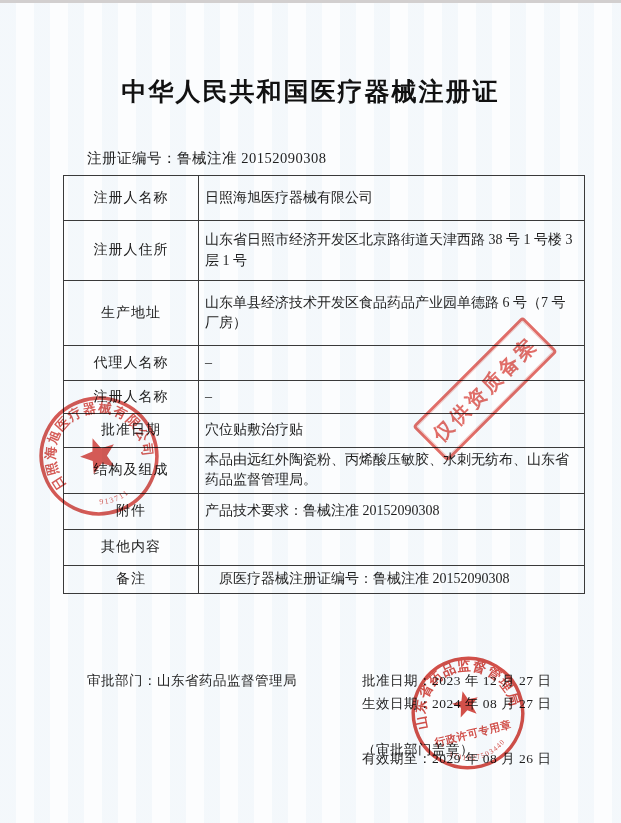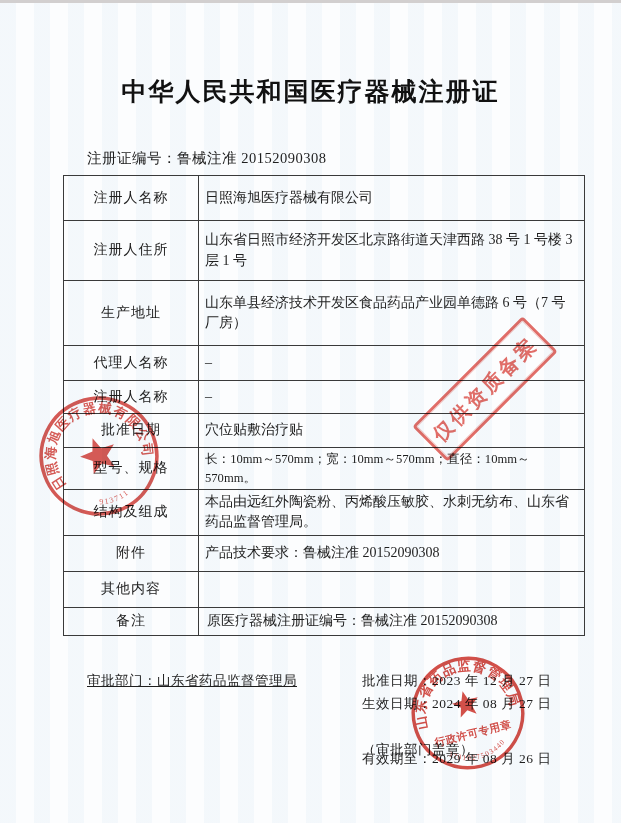--- a/index.html
+++ b/index.html
@@ -27,23 +27,23 @@
   }
   table.reg td{
     border:1.2px solid #3a3a3a;
     font-size:14px;line-height:1.45;
     padding:2px 6px;vertical-align:middle;
     overflow:hidden;
   }
   td.lbl{width:122px;text-align:center;letter-spacing:1px;}
   td.val{width:373px;text-align:left;padding-left:12px;}
   td.val.spec{font-size:12.6px;letter-spacing:0;}
-  td.val.indent{padding-left:8px;}
+  td.val.indent{padding-left:20px;}
   .footer-line{position:absolute;font-size:13.5px;letter-spacing:0.5px;white-space:nowrap;}
-  .f-dept{top:669px;left:87px;text-decoration:underline;}
+  .f-dept{top:669px;left:87px;}
   .f-approve{top:669px;left:362px;}
   .f-effective{top:692px;left:362px;}
   .f-expiry{top:747px;left:362px;}
   .f-sealnote{top:738px;left:362px;}
   
   .stamp{position:absolute;pointer-events:none;mix-blend-mode:multiply;}
   .seal-company{left:36px;top:390px;width:126px;height:126px;transform:rotate(-20deg);opacity:.82;}
   .seal-approval{left:409px;top:651px;width:118px;height:118px;transform:rotate(-14deg);opacity:.88;}
   .diag-stamp{
     left:407px;top:361px;width:150px;height:44px;
@@ -82,24 +82,20 @@
       <td class="lbl">代理人名称</td>
       <td class="val">–</td>
     </tr>
     <tr style="height:33px">
       <td class="lbl">注册人名称</td>
       <td class="val">–</td>
     </tr>
     <tr style="height:34px">
       <td class="lbl">批准日期</td>
       <td class="val">穴位贴敷治疗贴</td>
-    </tr>
-    <tr style="height:42px">
-      <td class="lbl">型号、规格</td>
-      <td class="val spec">长：10mm～570mm；宽：10mm～570mm；直径：10mm～570mm。</td>
     </tr>
     <tr style="height:42px">
       <td class="lbl">结构及组成</td>
       <td class="val">本品由远红外陶瓷粉、丙烯酸压敏胶、水刺无纺布、山东省药品监督管理局。</td>
     </tr>
     <tr style="height:36px">
       <td class="lbl">附件</td>
       <td class="val">产品技术要求：鲁械注准 20152090308</td>
     </tr>
     <tr style="height:36px">

